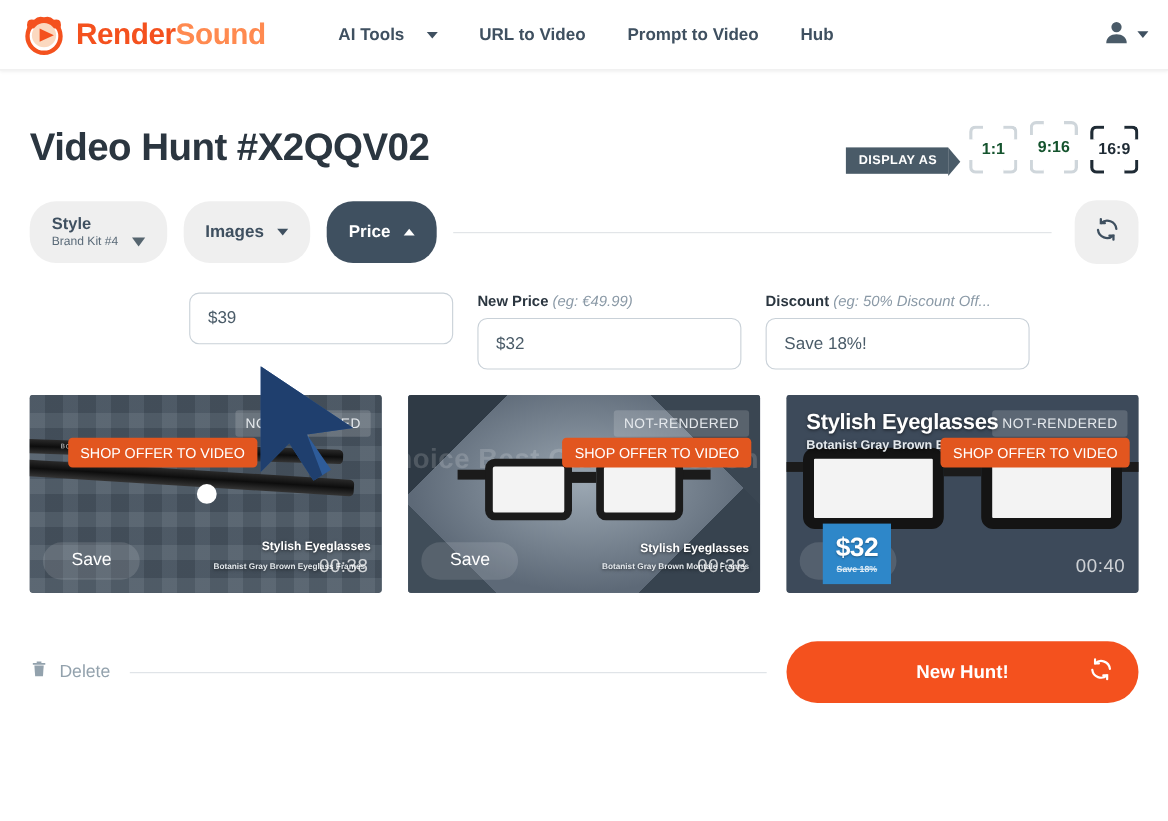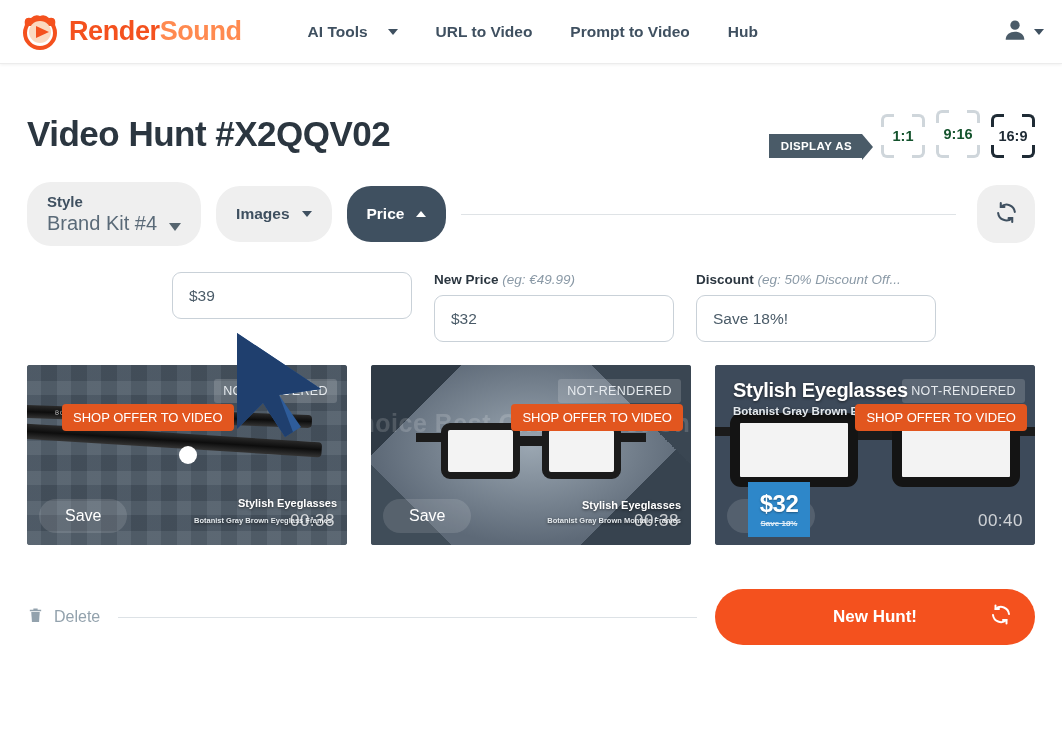--- a/index.html
+++ b/index.html
@@ -139,21 +139,21 @@
     border-radius: 24px;
     padding: 11px 20px;
     display: flex;
     align-items: center;
     gap: 12px;
     cursor: pointer;
     min-height: 56px;
   }
   .chip-labels { display: flex; flex-direction: column; gap: 2px; }
   .chip-title { font-size: 15px; font-weight: bold; color: #3F5060; line-height: 1.15; }
-  .chip-sub { font-size: 20px; color: #5A6A78; line-height: 1.15; }
+  .chip-sub { font-size: 11px; color: #5A6A78; line-height: 1.15; }
   .chip-single { font-size: 15.5px; font-weight: bold; color: #3F5060; }
   .chip.active { background: #3F5060; }
   .chip.active .chip-single { color: #ffffff; }
   .chip.active .caret-up { border-bottom-color: #ffffff; }
   .caret-up {
     width: 0; height: 0;
     border-left: 5px solid transparent;
     border-right: 5px solid transparent;
     border-bottom: 6px solid #3F5060;
   }

